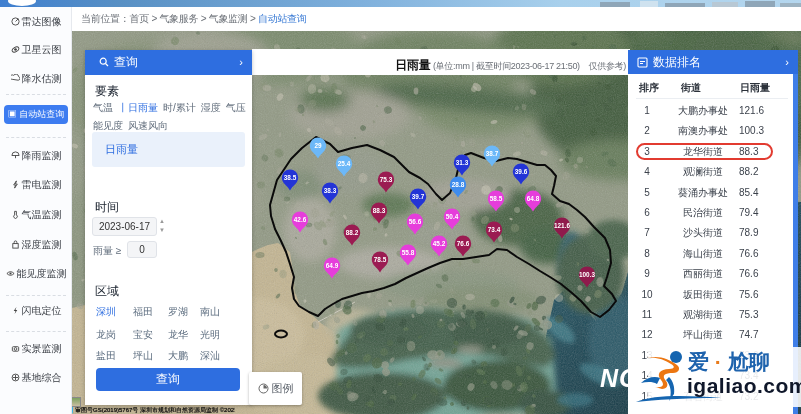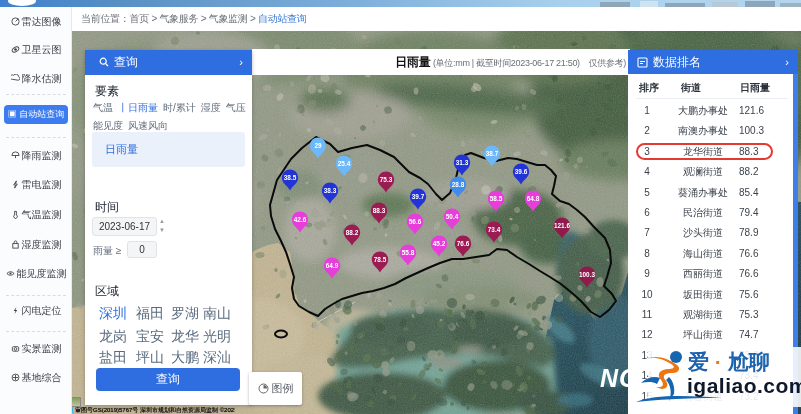--- a/index.html
+++ b/index.html
@@ -13,36 +13,36 @@
 #crumb b{color:#3a7bd5;font-weight:normal}
 
 #side{left:0;top:7px;width:72px;height:407px;background:#fbfcfe;border-right:1px solid #e6e9ee;z-index:7}
 .mi{position:absolute;left:0;width:72px;height:16px;font-size:10px;color:#383c43;text-align:center;white-space:nowrap;line-height:16px}
 .mi svg{vertical-align:-1px;margin-right:2px}
 .sep{position:absolute;left:6px;width:60px;border-top:1px dashed #d9dde3}
 #sbtn{position:absolute;left:4px;top:98px;width:64px;height:19px;background:#3d7cf0;border-radius:4px;color:#fff;font-size:9px;text-align:center;line-height:19px}
 
 #map{left:72px;top:31px;width:729px;height:383px;z-index:1;background:#a5a896}
 
-#tbar{left:252px;top:49px;width:378px;height:26px;background:#fff;z-index:4;line-height:26px;text-align:right;padding-right:4px;font-size:10px;color:#6a6f76;white-space:nowrap;letter-spacing:-0.3px}
+#tbar{left:252px;top:49px;width:378px;height:26px;background:#fff;z-index:4;line-height:32px;text-align:right;padding-right:4px;font-size:10px;color:#6a6f76;white-space:nowrap;letter-spacing:-0.3px}
 #tbar b{color:#111;font-size:12px}
 
 #no{left:600px;top:364px;z-index:3;color:#fff;font-size:25px;font-weight:bold;font-style:italic;letter-spacing:1px}
 
 #qp{left:85px;top:50px;width:167px;height:355px;z-index:5;background:#fff;box-shadow:0 1px 4px rgba(0,0,0,.25)}
 #qp .hd{height:25px;background:#2e6ee0;color:#fff;font-size:12px;line-height:25px;padding-left:14px;position:relative}
 #qp .hd .arr,#rp .hd .arr{position:absolute;right:9px;top:0;font-size:11px;color:#fff;font-family:"Liberation Sans",sans-serif}
 .h2{font-size:12px;font-weight:normal;color:#1c2430}
 .opt{font-size:10px;color:#5f6b7a}
 .opt i{font-style:normal;margin-right:5px}
 .opt .sel{color:#2e6ee0}
 #chip{position:absolute;left:7px;top:57px;width:153px;height:35px;background:#eaf1fb;border-radius:3px;font-size:11px;color:#2e6ee0;line-height:35px;padding-left:13px}
 .inp{position:absolute;background:#f4f5f7;border:1px solid #e0e3e8;border-radius:3px;font-size:10px;color:#333;text-align:center}
 
-.rg{position:absolute;font-size:14px;color:#5a6b7e;width:34px;text-align:center}
+.rg{position:absolute;font-size:10px;color:#5a6b7e;width:34px;text-align:left}
 .rg.sel{color:#2e6ee0}
 #qbtn{position:absolute;left:11px;top:293px;width:144px;height:23px;background:#2e6ee0;border-radius:4px;color:#fff;font-size:12px;text-align:center;line-height:23px}
 
 #rp{left:628px;top:50px;width:170px;height:364px;z-index:5;background:#fff}
 #rp .hd{height:24px;background:#2e6ee0;color:#fff;font-size:12px;line-height:24px;padding-left:9px;position:relative}
 #rp .hd svg{vertical-align:-2px;margin-right:5px}
 .rth{position:absolute;top:6px;height:16px;font-size:10px;font-weight:bold;color:#2b313a;line-height:16px}
 #rhl{position:absolute;left:8px;top:24px;width:152px;border-top:1px solid #ebeef2}
 .rr{position:absolute;left:0;width:163px;height:20px;font-size:10px;color:#3c424c;line-height:20px}
 .rr .rk{position:absolute;left:12px;width:14px;text-align:center}

